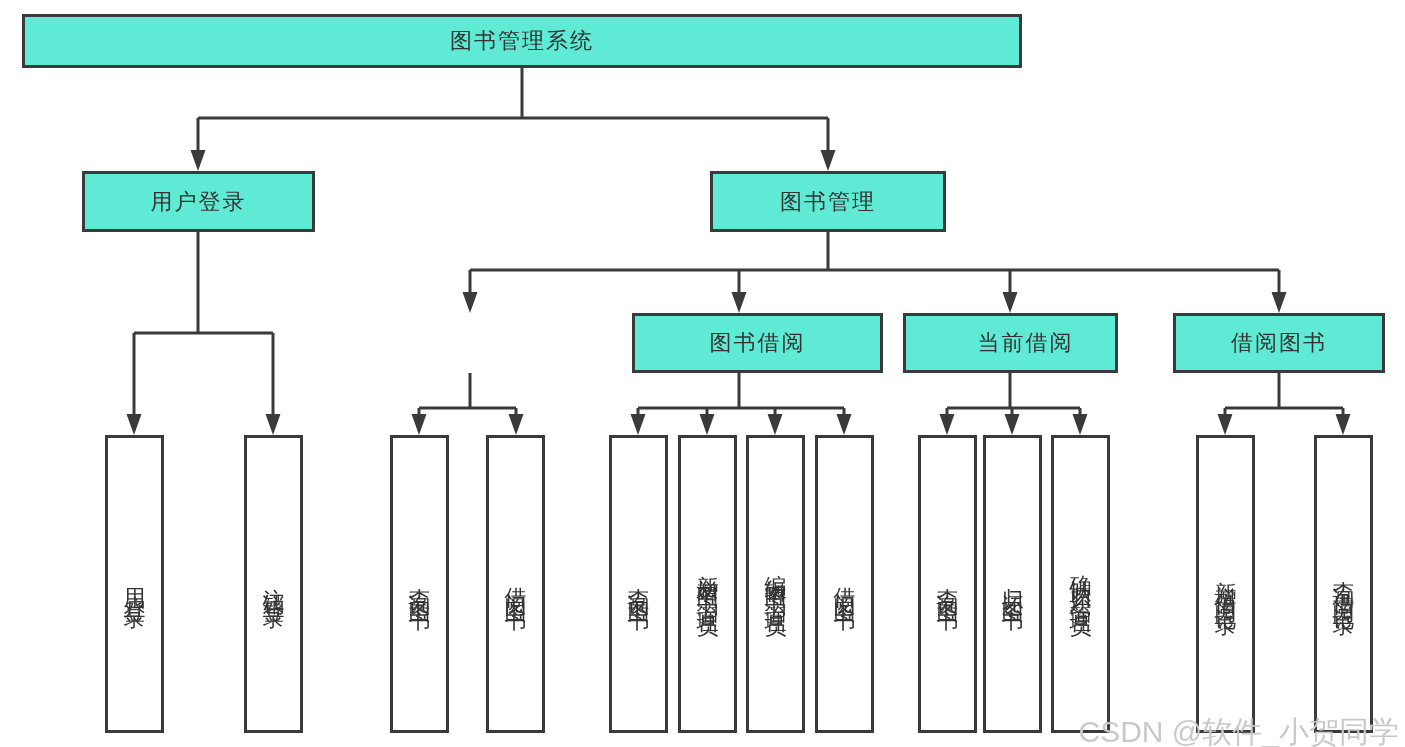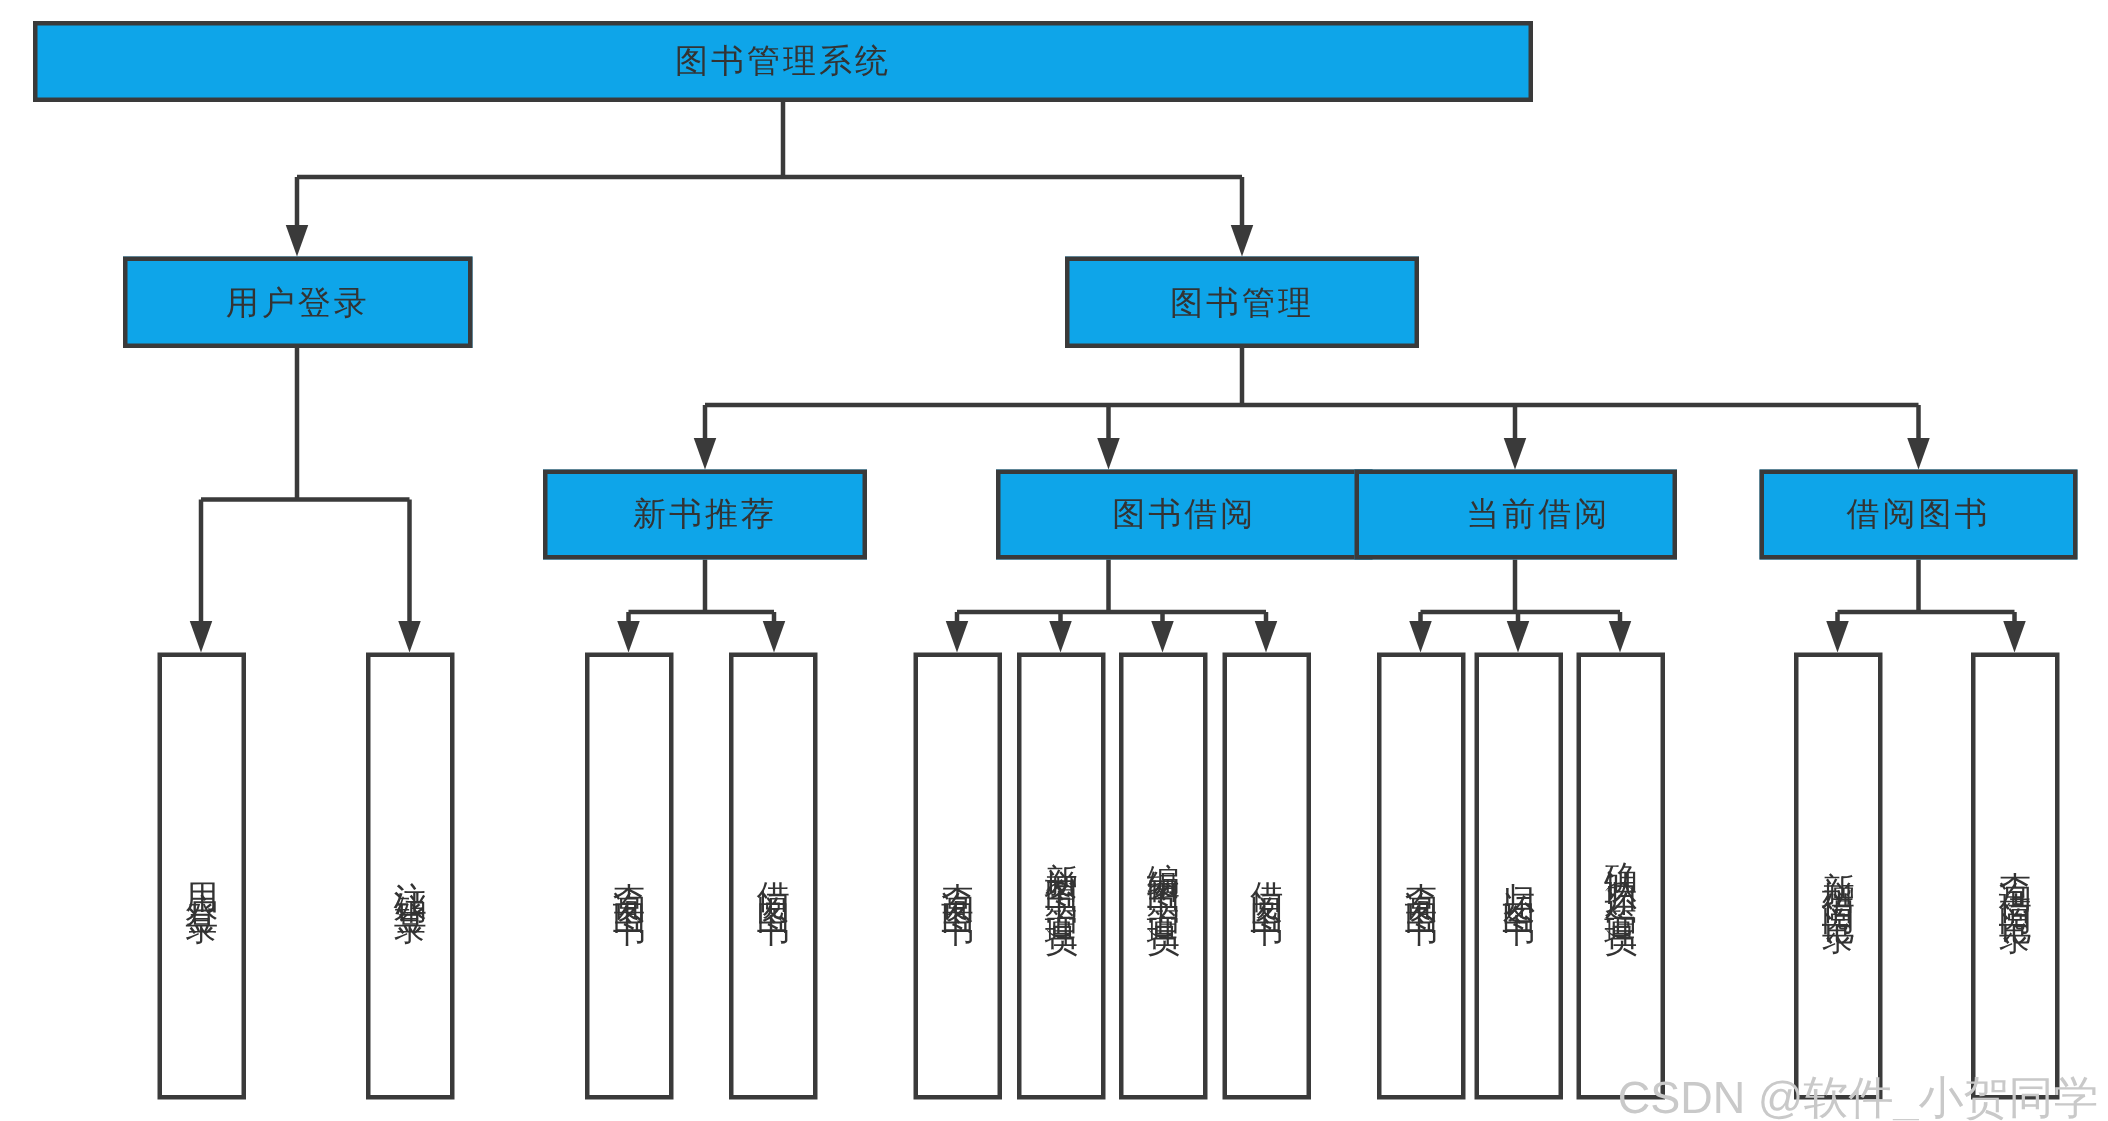--- a/index.html
+++ b/index.html
@@ -10,21 +10,21 @@
     font-family:"Liberation Sans", sans-serif;
     overflow:hidden;
   }
   svg.connectors{position:absolute;left:0;top:0;z-index:1;}
   svg.connectors path, svg.connectors line{stroke:#3a3a3a;stroke-width:3;fill:none;}
   svg.connectors polygon{fill:#3a3a3a;stroke:none;}
   .box{
     position:absolute;
     box-sizing:border-box;
     border:3px solid #3a3a3a;
-    background:#0ea5e9;
+    background:#5eead4;
     color:#333333;
     display:flex;align-items:center;justify-content:center;
     font-size:22px;letter-spacing:2px;
     z-index:2;
   }
   .vbox{
     position:absolute;
     box-sizing:border-box;
     border:3px solid #3a3a3a;
     background:#ffffff;
@@ -110,22 +110,21 @@
     <polygon points="1217.5,414 1232.5,414 1225,435"></polygon>
     <path d="M1343 408 V415"></path>
     <polygon points="1335.5,414 1350.5,414 1343,435"></polygon>
   </svg>
 
   <div class="box" style="left:22px;top:14px;width:1000px;height:54px;">图书管理系统</div>
 
   <div class="box" style="left:82px;top:171px;width:233px;height:61px;">用户登录</div>
   <div class="box" style="left:710px;top:171px;width:236px;height:61px;">图书管理</div>
 
-  <div class="box" style="left:362px;top:313px;width:216px;height:60px;">新书推荐</div>
-  <div class="box" style="left:664px;top:313px;width:251px;height:60px;">图书借阅</div>
+  <div class="box" style="left:632px;top:313px;width:251px;height:60px;">图书借阅</div>
   <div class="box" style="left:903px;top:313px;width:215px;height:60px;padding-left:30px;">当前借阅</div>
   <div class="box" style="left:1173px;top:313px;width:212px;height:60px;">借阅图书</div>
 
   <div class="vbox" style="left:105px;top:435px;width:59px;height:298px;">用户登录</div>
   <div class="vbox" style="left:244px;top:435px;width:59px;height:298px;">注销登录</div>
 
   <div class="vbox" style="left:390px;top:435px;width:59px;height:298px;">查询图书</div>
   <div class="vbox" style="left:486px;top:435px;width:59px;height:298px;">借阅图书</div>
 
   <div class="vbox" style="left:609px;top:435px;width:59px;height:298px;">查询图书</div>

